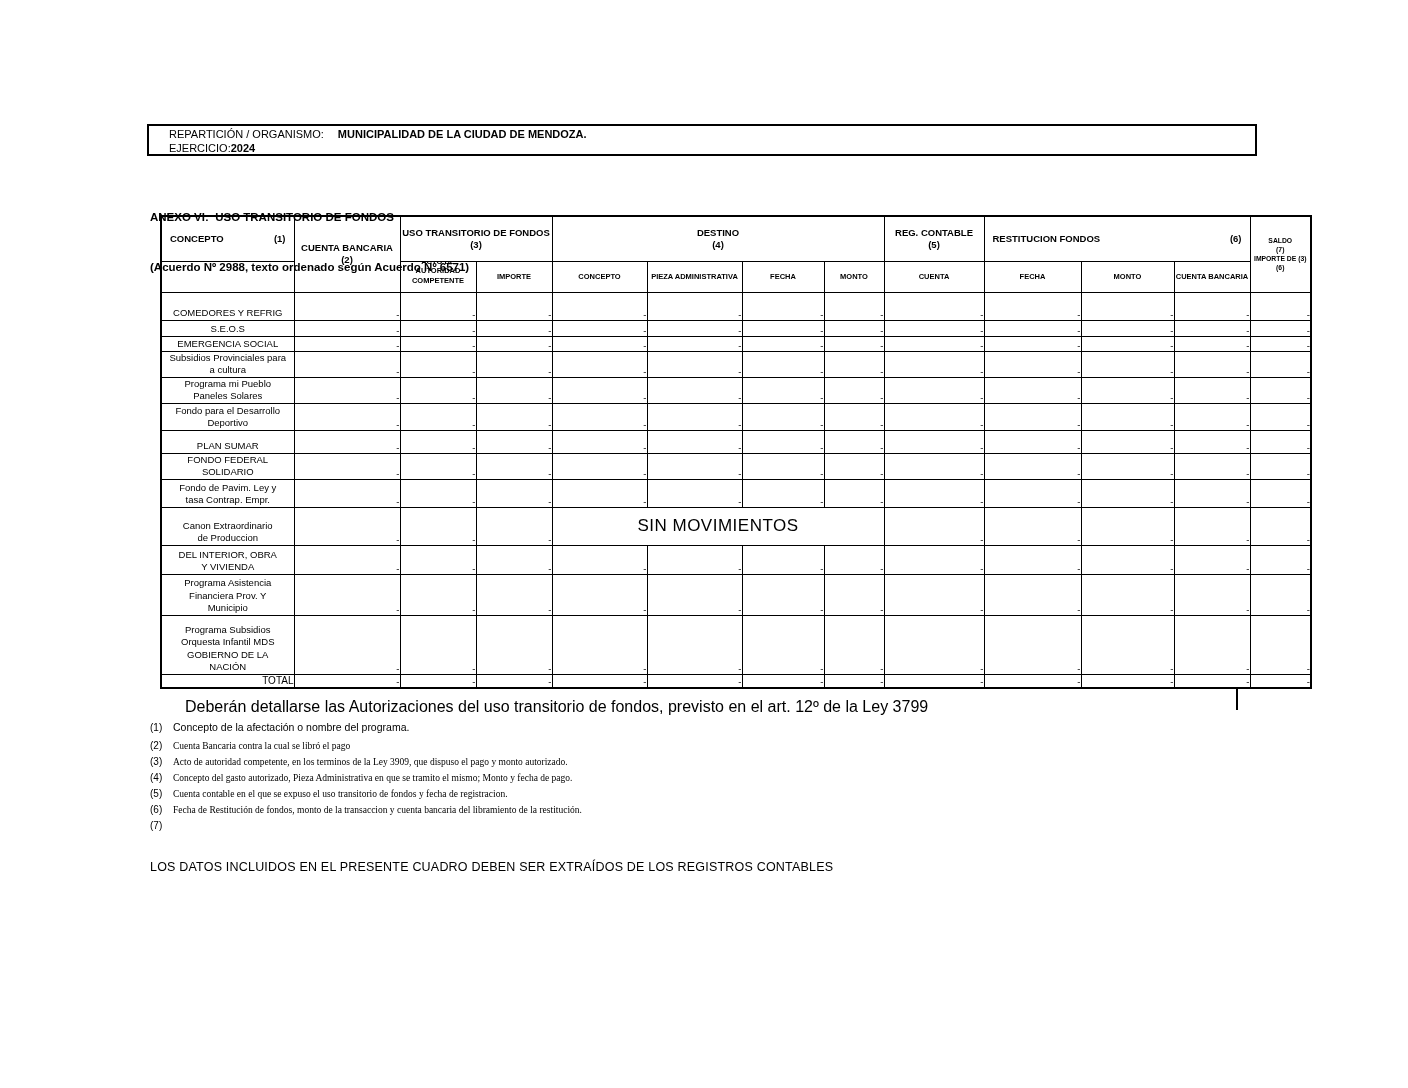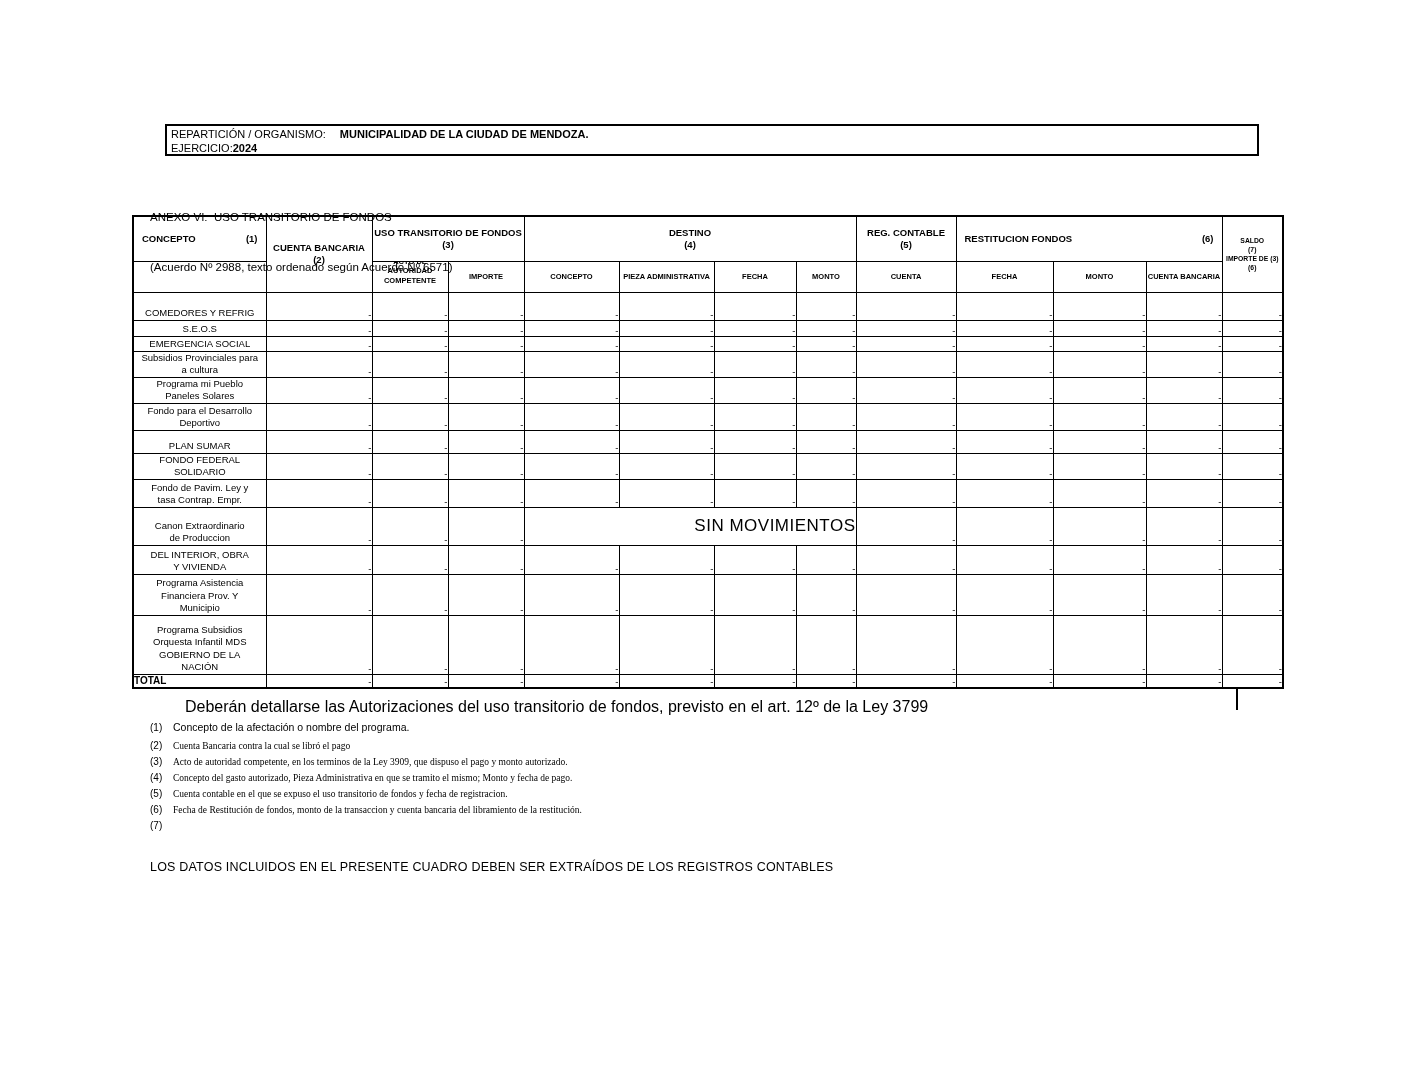--- a/index.html
+++ b/index.html
@@ -3,32 +3,32 @@
 <meta charset="utf-8">
 <style>
   html,body { margin:0; padding:0; background:#e8e8e8; }
   .page {
     position:relative; width:1408px; height:1088px; background:#ffffff;
     font-family:"Liberation Sans", sans-serif; color:#000; overflow:hidden;
   }
   
   .header-box {
     position:absolute; left:147px; top:124px; width:1086px; height:27px;
-    border:2px solid #000; padding:1px 0 0 4px; font-size:11px; line-height:14px;margin-left:18px;
+    border:2px solid #000; padding:1px 0 0 20px; font-size:11px; line-height:14px;
   }
   .header-box .bold { font-weight:bold; }
   .val-gap { margin-left:14px; }
   
   .title-block {
-    position:absolute; left:150px; top:176px; font-weight:normal;
+    position:absolute; left:150px; top:176px; font-weight:bold;
     font-size:11.5px; line-height:16.5px; white-space:pre;
   }
   
   table.main {
-    position:absolute; left:132px; top:215px; border-collapse:collapse;
+    position:absolute; left:160px; top:215px; border-collapse:collapse;
     table-layout:fixed; border:2px solid #000;
   }
   .main th, .main td { border:1px solid #000; padding:0; overflow:hidden; }
   .h-group {
     font-weight:bold; font-size:9.5px; line-height:12px; text-align:center;
     vertical-align:middle; white-space:pre-line;
   }
   .split {
     display:flex; justify-content:space-between; align-items:center;
     padding:0 8px; height:100%; font-weight:bold; font-size:9.5px;
@@ -38,22 +38,22 @@
     vertical-align:middle; white-space:pre-line;
   }
   .h-acto { vertical-align:top; }
   .h-acto > div { margin-top:-5px; white-space:pre-line; }
   .h-saldo { font-size:6.8px; line-height:9px; font-weight:bold; vertical-align:middle; text-align:center; white-space:pre-line; }
   .c-label {
     font-size:9.5px; line-height:12.5px; text-align:center; vertical-align:bottom;
     white-space:pre-line; padding:0 1px 1px 1px;
   }
   .c-dash { font-size:9.5px; text-align:right; vertical-align:bottom; padding:0 9px 1px 0; }
-  .c-sin  { font-size:17px; text-align:right; vertical-align:middle; letter-spacing:0.5px;margin-top:48px; }
-  .c-total { font-weight:bold; font-size:10px; vertical-align:middle; text-align:left; }
+  .c-sin  { font-size:17px; text-align:center; vertical-align:middle; letter-spacing:0.5px;margin-top:48px; }
+  .c-total { font-weight:normal; font-size:10px; vertical-align:middle; text-align:right; }
   
   .v-tick { position:absolute; left:1236px; top:687px; width:2px; height:23px; background:#000; }
   
   .notes { position:absolute; left:150px; top:700px; width:1100px; }
   .note-line { font-size:16px; line-height:13px; margin-bottom:8px;padding-left:35px; }
   .note-item { display:flex; align-items:baseline; }
   .note-item.sans  { margin-bottom:6px; }
   .note-item.serif { margin-bottom:3.5px; }
   .note-num { flex:0 0 23px; font-size:10px; }
   .note-text-sans  { font-size:10.5px; line-height:13px; }

